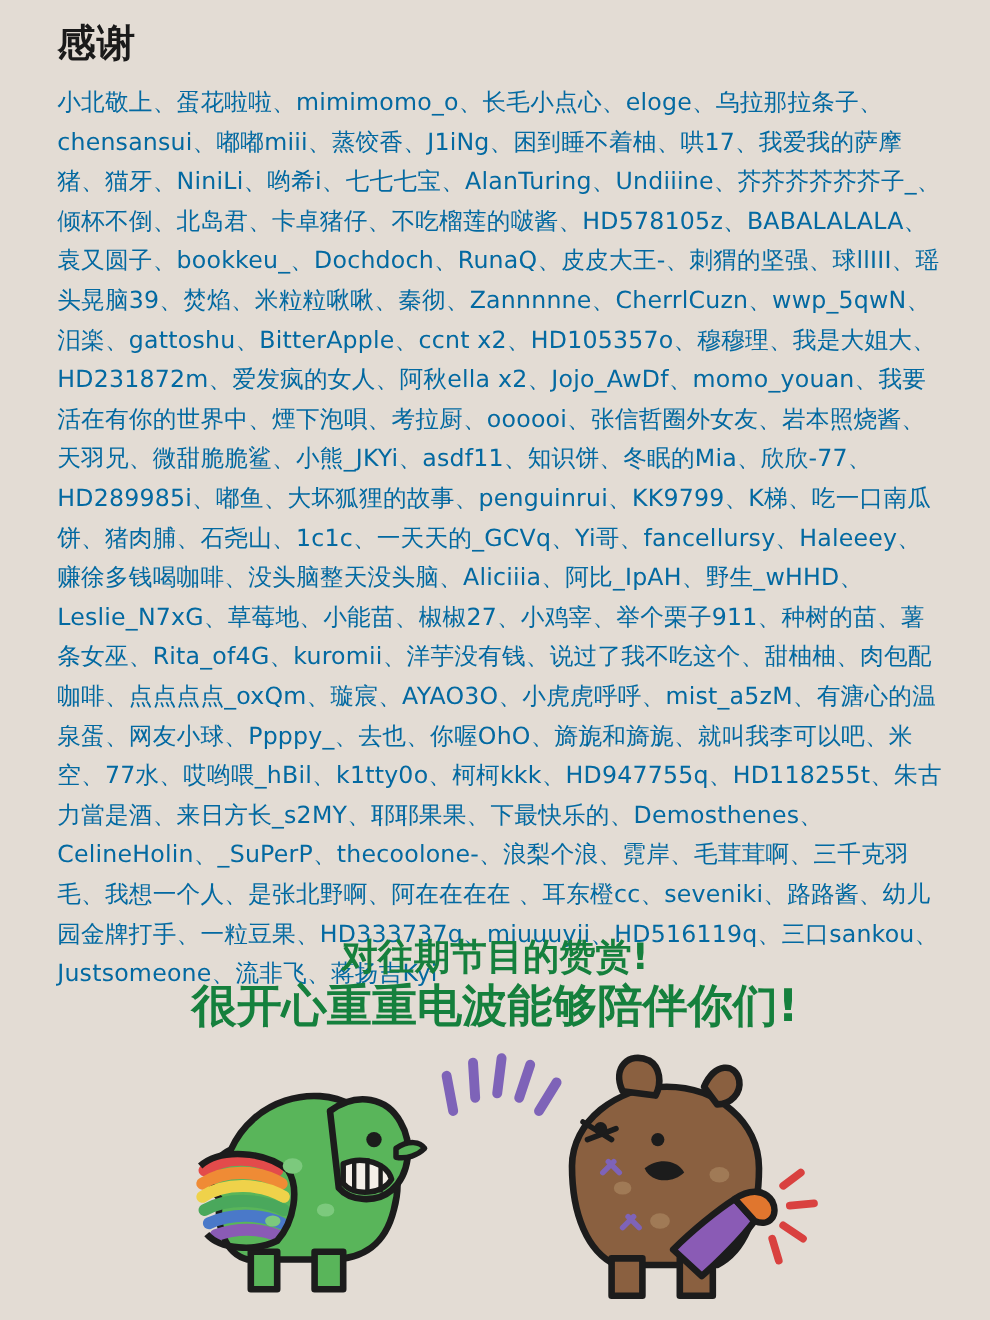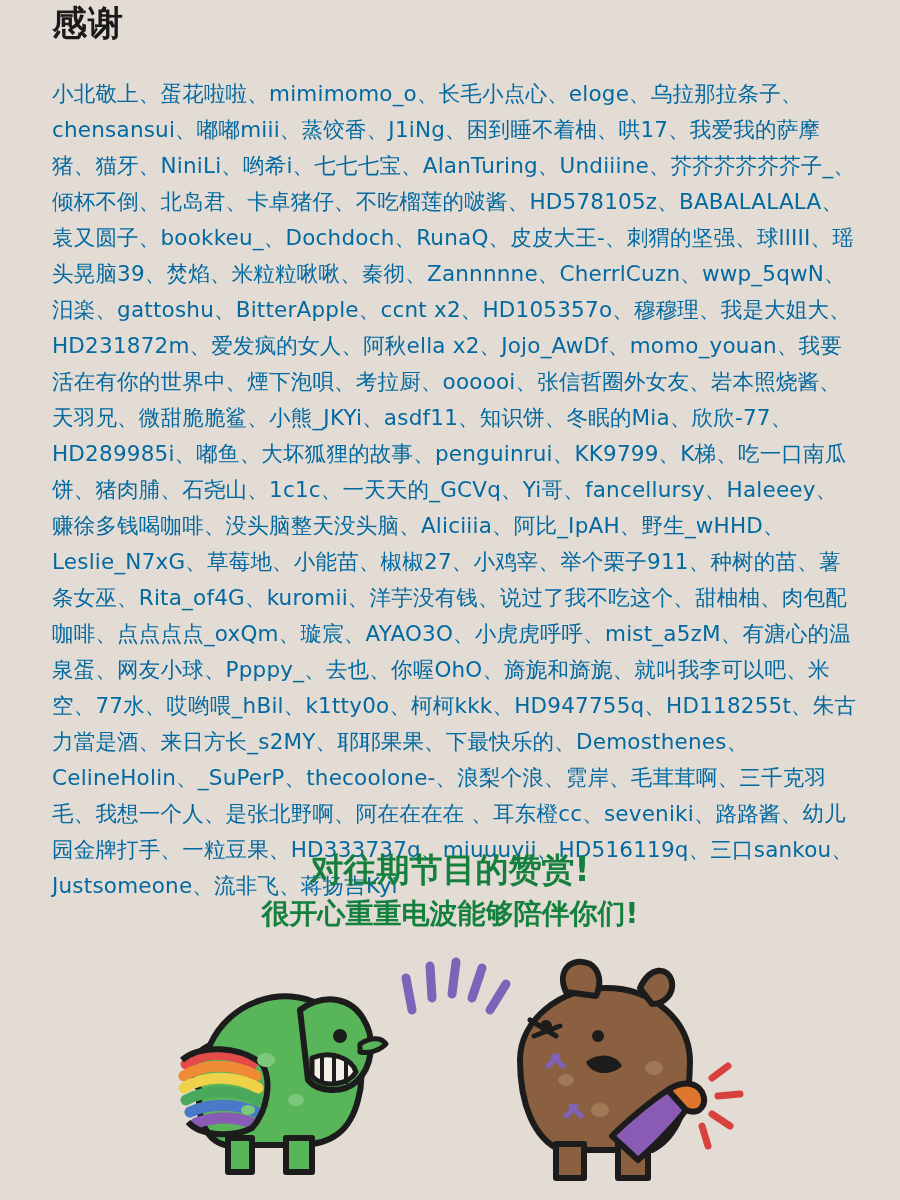--- a/index.html
+++ b/index.html
@@ -16,21 +16,21 @@
   }
   .page {
     width: 900px;
     height: 1200px;
     position: relative;
     box-sizing: border-box;
   }
   .title {
     position: absolute;
     left: 52px;
-    top: 0;
+    top: 16px;
     font-size: 35px;
     font-weight: bold;
     color: #1a1a1a;
     letter-spacing: 1px;
     font-family: "DejaVu Sans", "Liberation Sans", sans-serif;
   }
   .thanks-body {
     position: absolute;
     left: 52px;
     top: 76px;
@@ -48,21 +48,21 @@
     top: 848px;
     width: 900px;
     text-align: center;
     color: #15803d;
     font-weight: bold;
     font-size: 33px;
     line-height: 44px;
     font-family: "DejaVu Sans", "Liberation Sans", sans-serif;
   }
   .headline .l2 {
-    font-size: 28px;
+    font-size: 41px;
   }
   .art {
     position: absolute;
     left: 0;
     top: 940px;
     width: 900px;
     height: 260px;
   }
   .art svg { display: block; }
 </style>

